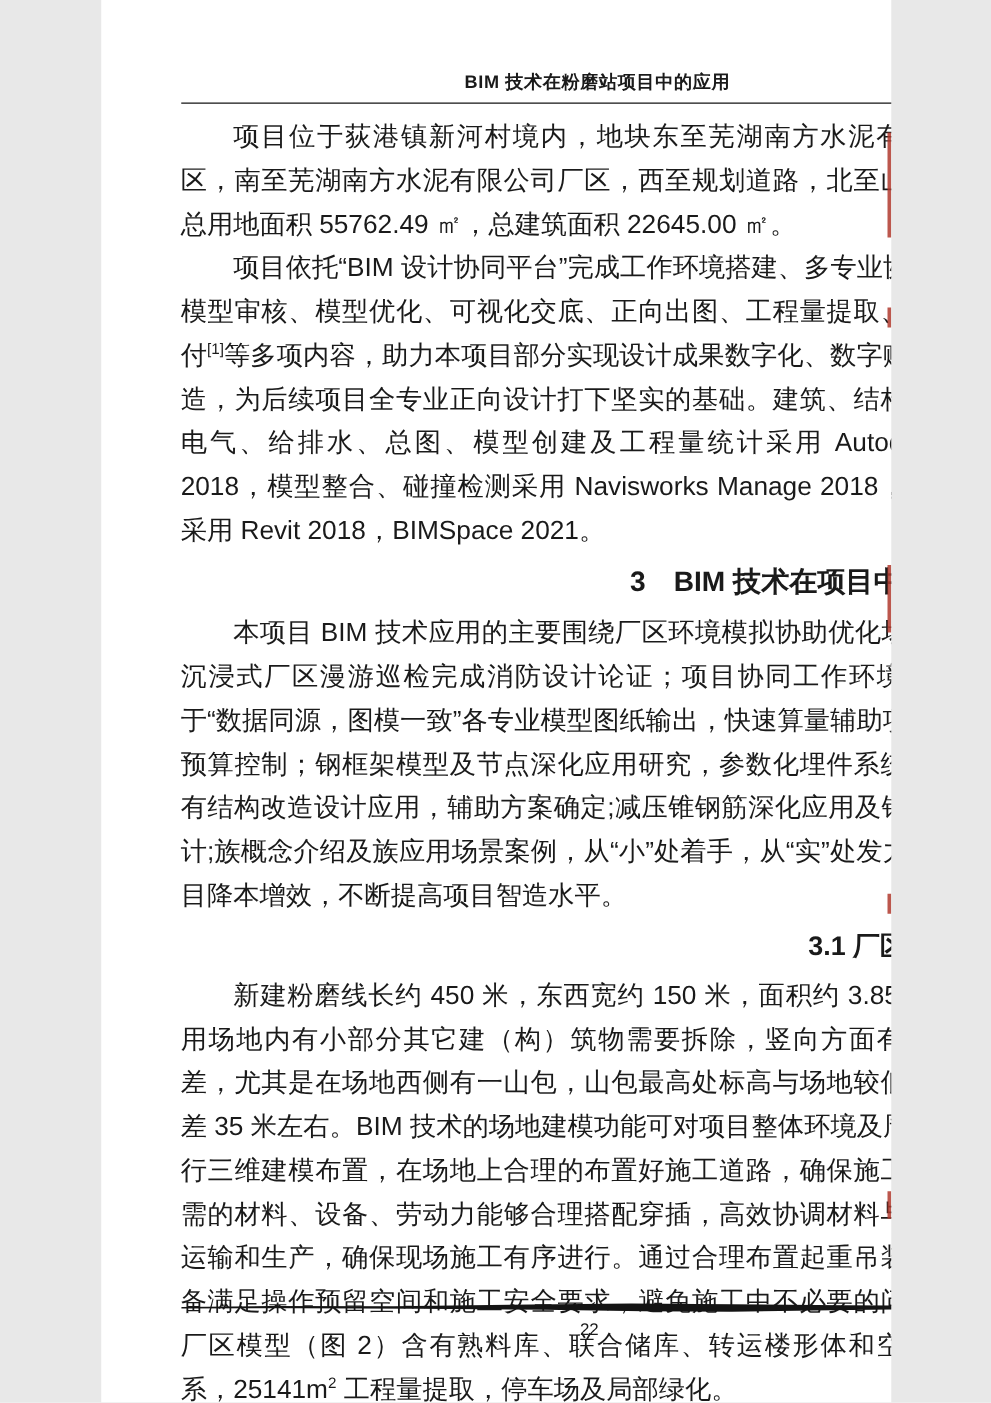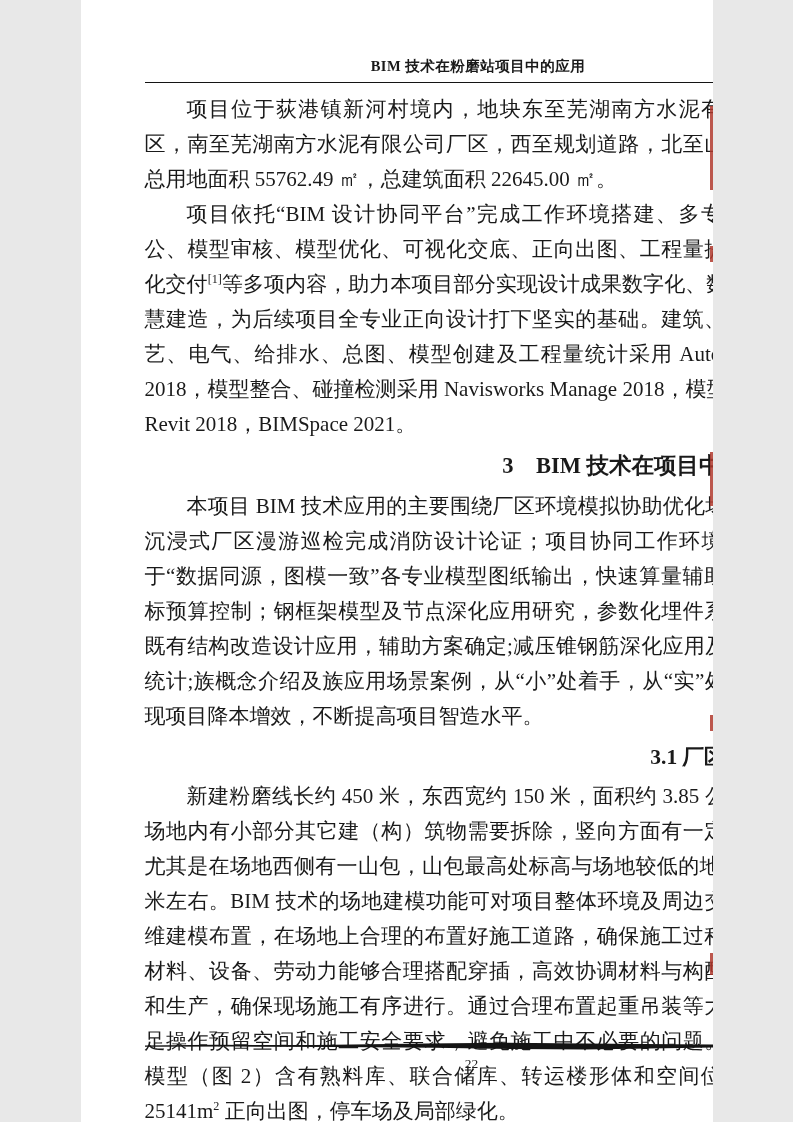--- a/index.html
+++ b/index.html
@@ -2,21 +2,21 @@
 <html><head>
 <meta charset="utf-8">
 <style>
   html, body { margin: 0; padding: 0; background: #e8e8e8; }
   .page {
     position: relative;
     width: 632px;
     height: 1122px;
     background: #ffffff;
     overflow: hidden;
-    font-family: Liberation Serif, serif;
+    font-family: Liberation Sans, sans-serif;
     color: #1a1a1a;
     margin: 0 auto;
   }
   .content {
     position: absolute;
     left: 64px;
     top: 0;
     width: 667px;
   }
   
@@ -109,21 +109,21 @@
       <p>项目位于荻港镇新河村境内，地块东至芜湖南方水泥有限公司厂区，南至芜湖南方水泥有限公司厂区，西至规划道路，北至山体。规划总用地面积 55762.49 ㎡，总建筑面积 22645.00 ㎡。</p>
 
       <p><span>项目依托“BIM 设计协同平台”完成工作环境搭建、多专业协同办公、模型审核、模型优化、可视化交底、正向出图、工程量提取、数字化交付</span><sup>[1]</sup><span>等多项内容，助力本项目部分实现设计成果数字化、数字赋能智慧建造，为后续项目全专业正向设计打下坚实的基础。建筑、结构、工艺、电气、给排水、总图、模型创建及工程量统计采用 Autodesk Revit 2018，模型整合、碰撞检测采用 Navisworks Manage 2018，模型出图采用 Revit 2018，BIMSpace 2021。</span></p>
 
       <h2 class="sec">3　BIM 技术在项目中应用分析</h2>
 
       <p>本项目 BIM 技术应用的主要围绕厂区环境模拟协助优化场地布置；沉浸式厂区漫游巡检完成消防设计论证；项目协同工作环境介绍，基于“数据同源，图模一致”各专业模型图纸输出，快速算量辅助项目招投标预算控制；钢框架模型及节点深化应用研究，参数化埋件系统布置；既有结构改造设计应用，辅助方案确定;减压锥钢筋深化应用及钢筋材料统计;族概念介绍及族应用场景案例，从“小”处着手，从“实”处发力，实现项目降本增效，不断提高项目智造水平。</p>
 
       <h3 class="subsec">3.1 厂区环境模拟</h3>
 
-      <p><span>新建粉磨线长约 450 米，东西宽约 150 米，面积约 3.85 公顷。拟用场地内有小部分其它建（构）筑物需要拆除，竖向方面有一定的高差，尤其是在场地西侧有一山包，山包最高处标高与场地较低的地方相差 35 米左右。BIM 技术的场地建模功能可对项目整体环境及周边交通进行三维建模布置，在场地上合理的布置好施工道路，确保施工过程中所需的材料、设备、劳动力能够合理搭配穿插，高效协调材料与构配件的运输和生产，确保现场施工有序进行。通过合理布置起重吊装等大型设备满足操作预留空间和施工安全要求，避免施工中不必要的问题。既有厂区模型（图 2）含有熟料库、联合储库、转运楼形体和空间位置关系，25141m</span><sup>2</sup><span> 正向出图，停车场及局部绿化。</span></p>
+      <p><span>新建粉磨线长约 450 米，东西宽约 150 米，面积约 3.85 公顷。拟用场地内有小部分其它建（构）筑物需要拆除，竖向方面有一定的高差，尤其是在场地西侧有一山包，山包最高处标高与场地较低的地方相差 35 米左右。BIM 技术的场地建模功能可对项目整体环境及周边交通进行三维建模布置，在场地上合理的布置好施工道路，确保施工过程中所需的材料、设备、劳动力能够合理搭配穿插，高效协调材料与构配件的运输和生产，确保现场施工有序进行。通过合理布置起重吊装等大型设备满足操作预留空间和施工安全要求，避免施工中不必要的问题。既有厂区模型（图 2）含有熟料库、联合储库、转运楼形体和空间位置关系，25141m</span><sup>2</sup><span> 工程量提取，停车场及局部绿化。</span></p>
 
     </div>
   </div>
 
   <svg class="footer-rule" viewBox="0 0 667 10" preserveAspectRatio="none">
     <polygon fill="#141414" points="
       0,3.6 70,2.8 170,3.0 280,1.6 360,0.8 440,1.4 530,2.2 610,2.8 667,3.2
       667,4.6 600,5.2 520,6.2 440,7.4 370,7.0 290,5.8 190,5.0 90,4.6 0,4.8"></polygon>
   </svg>
 

